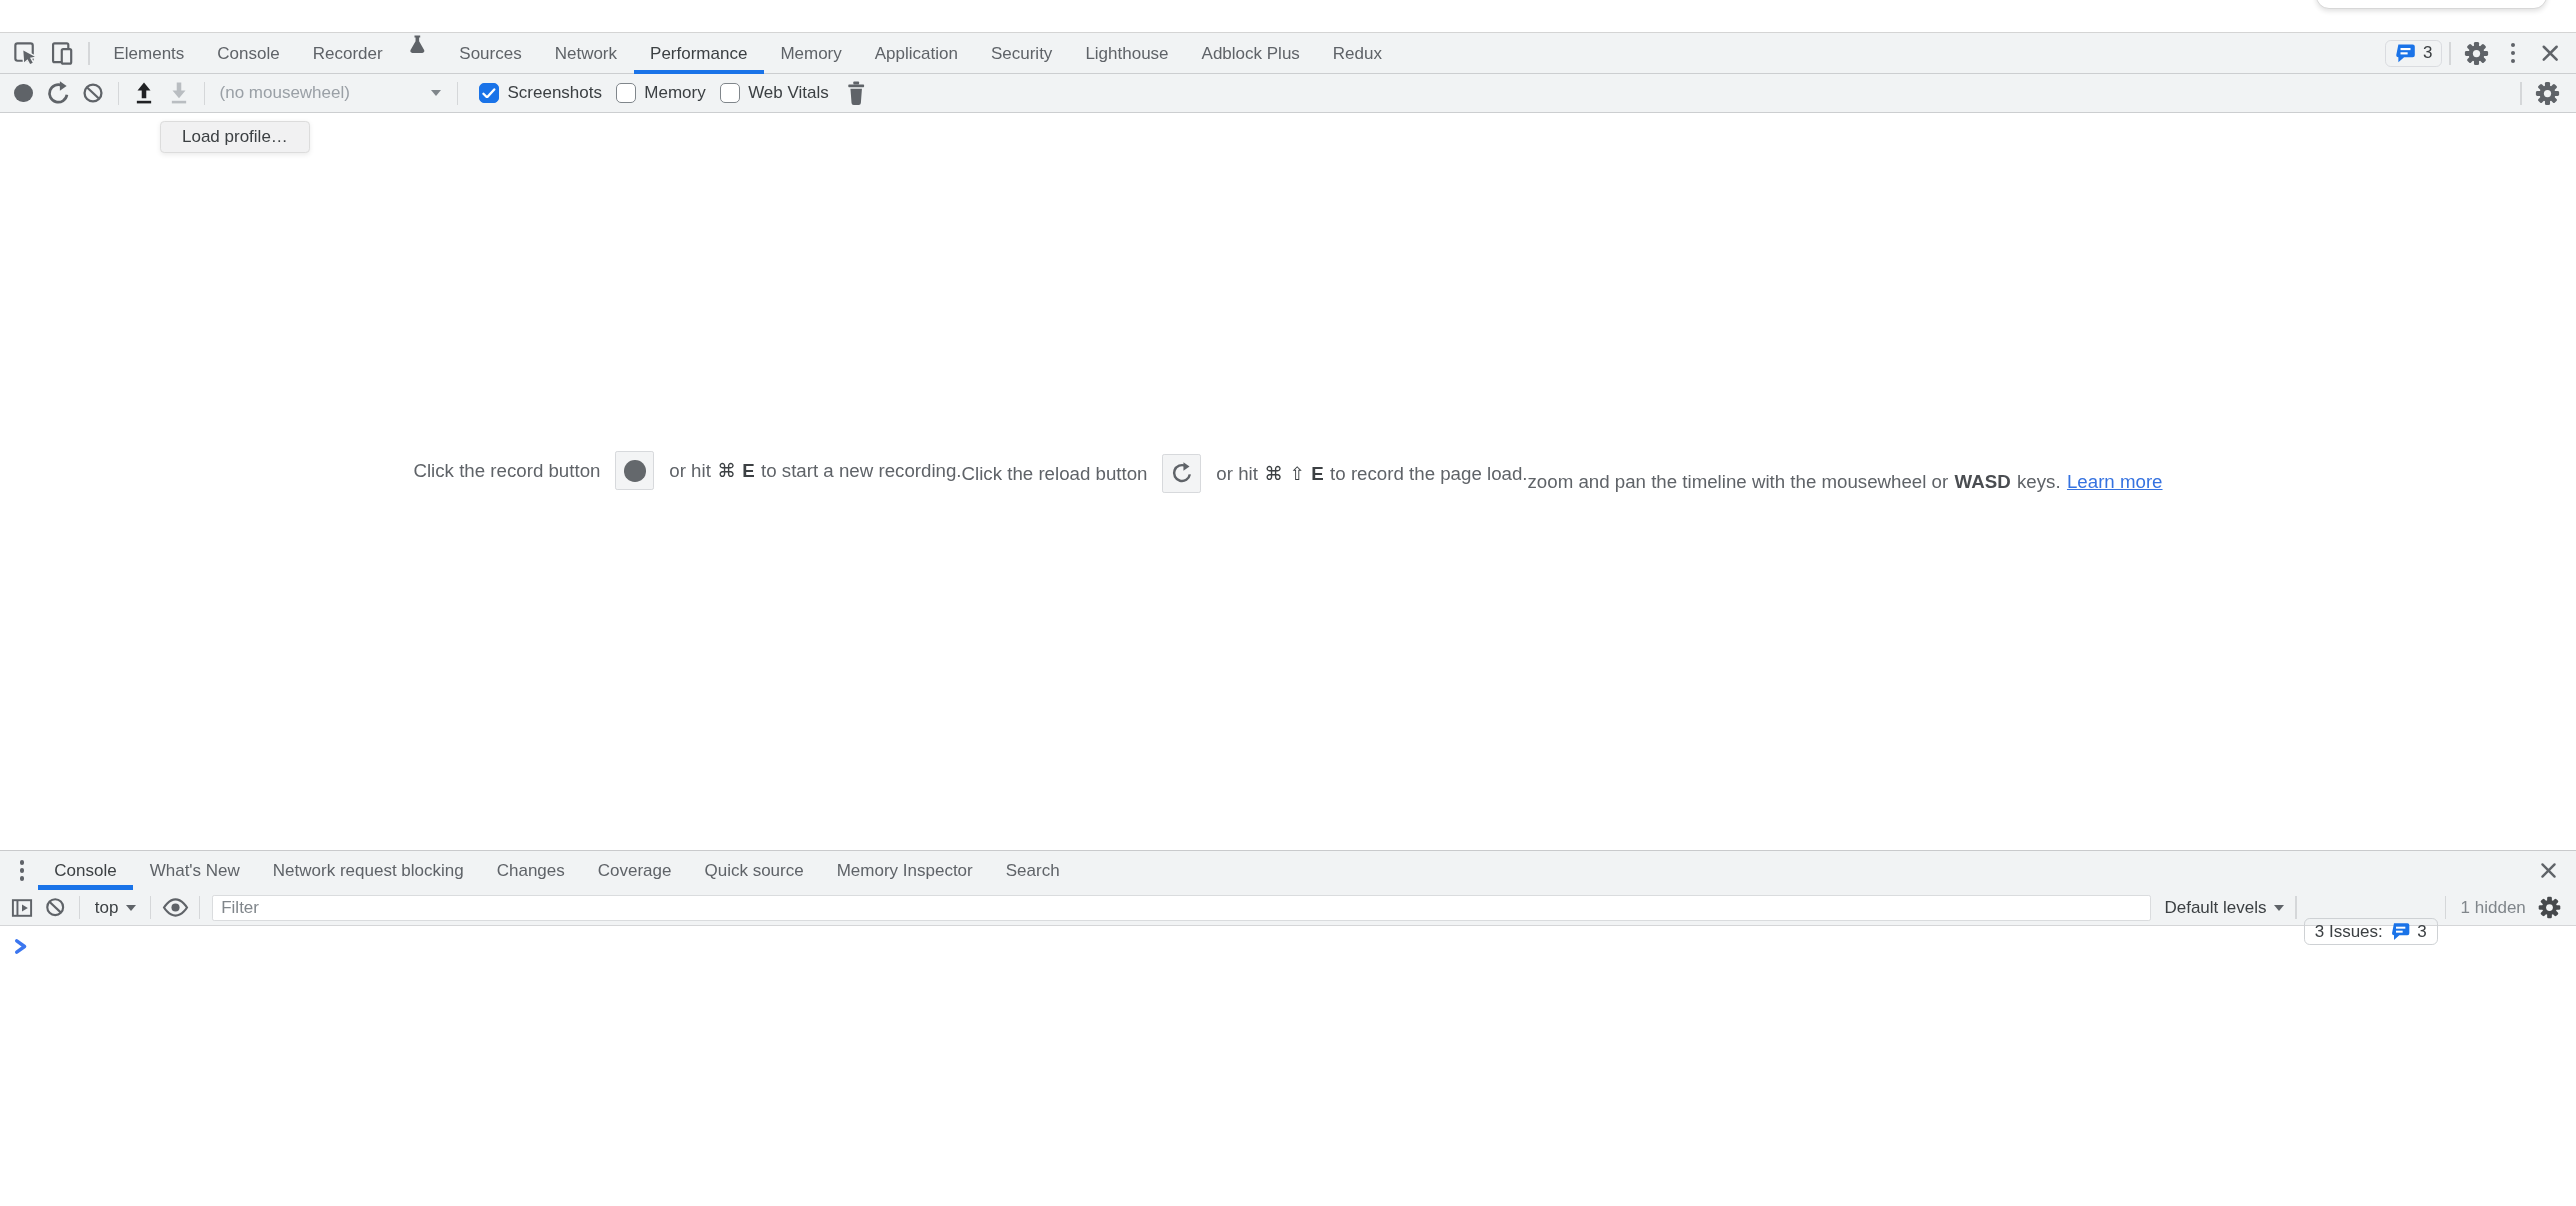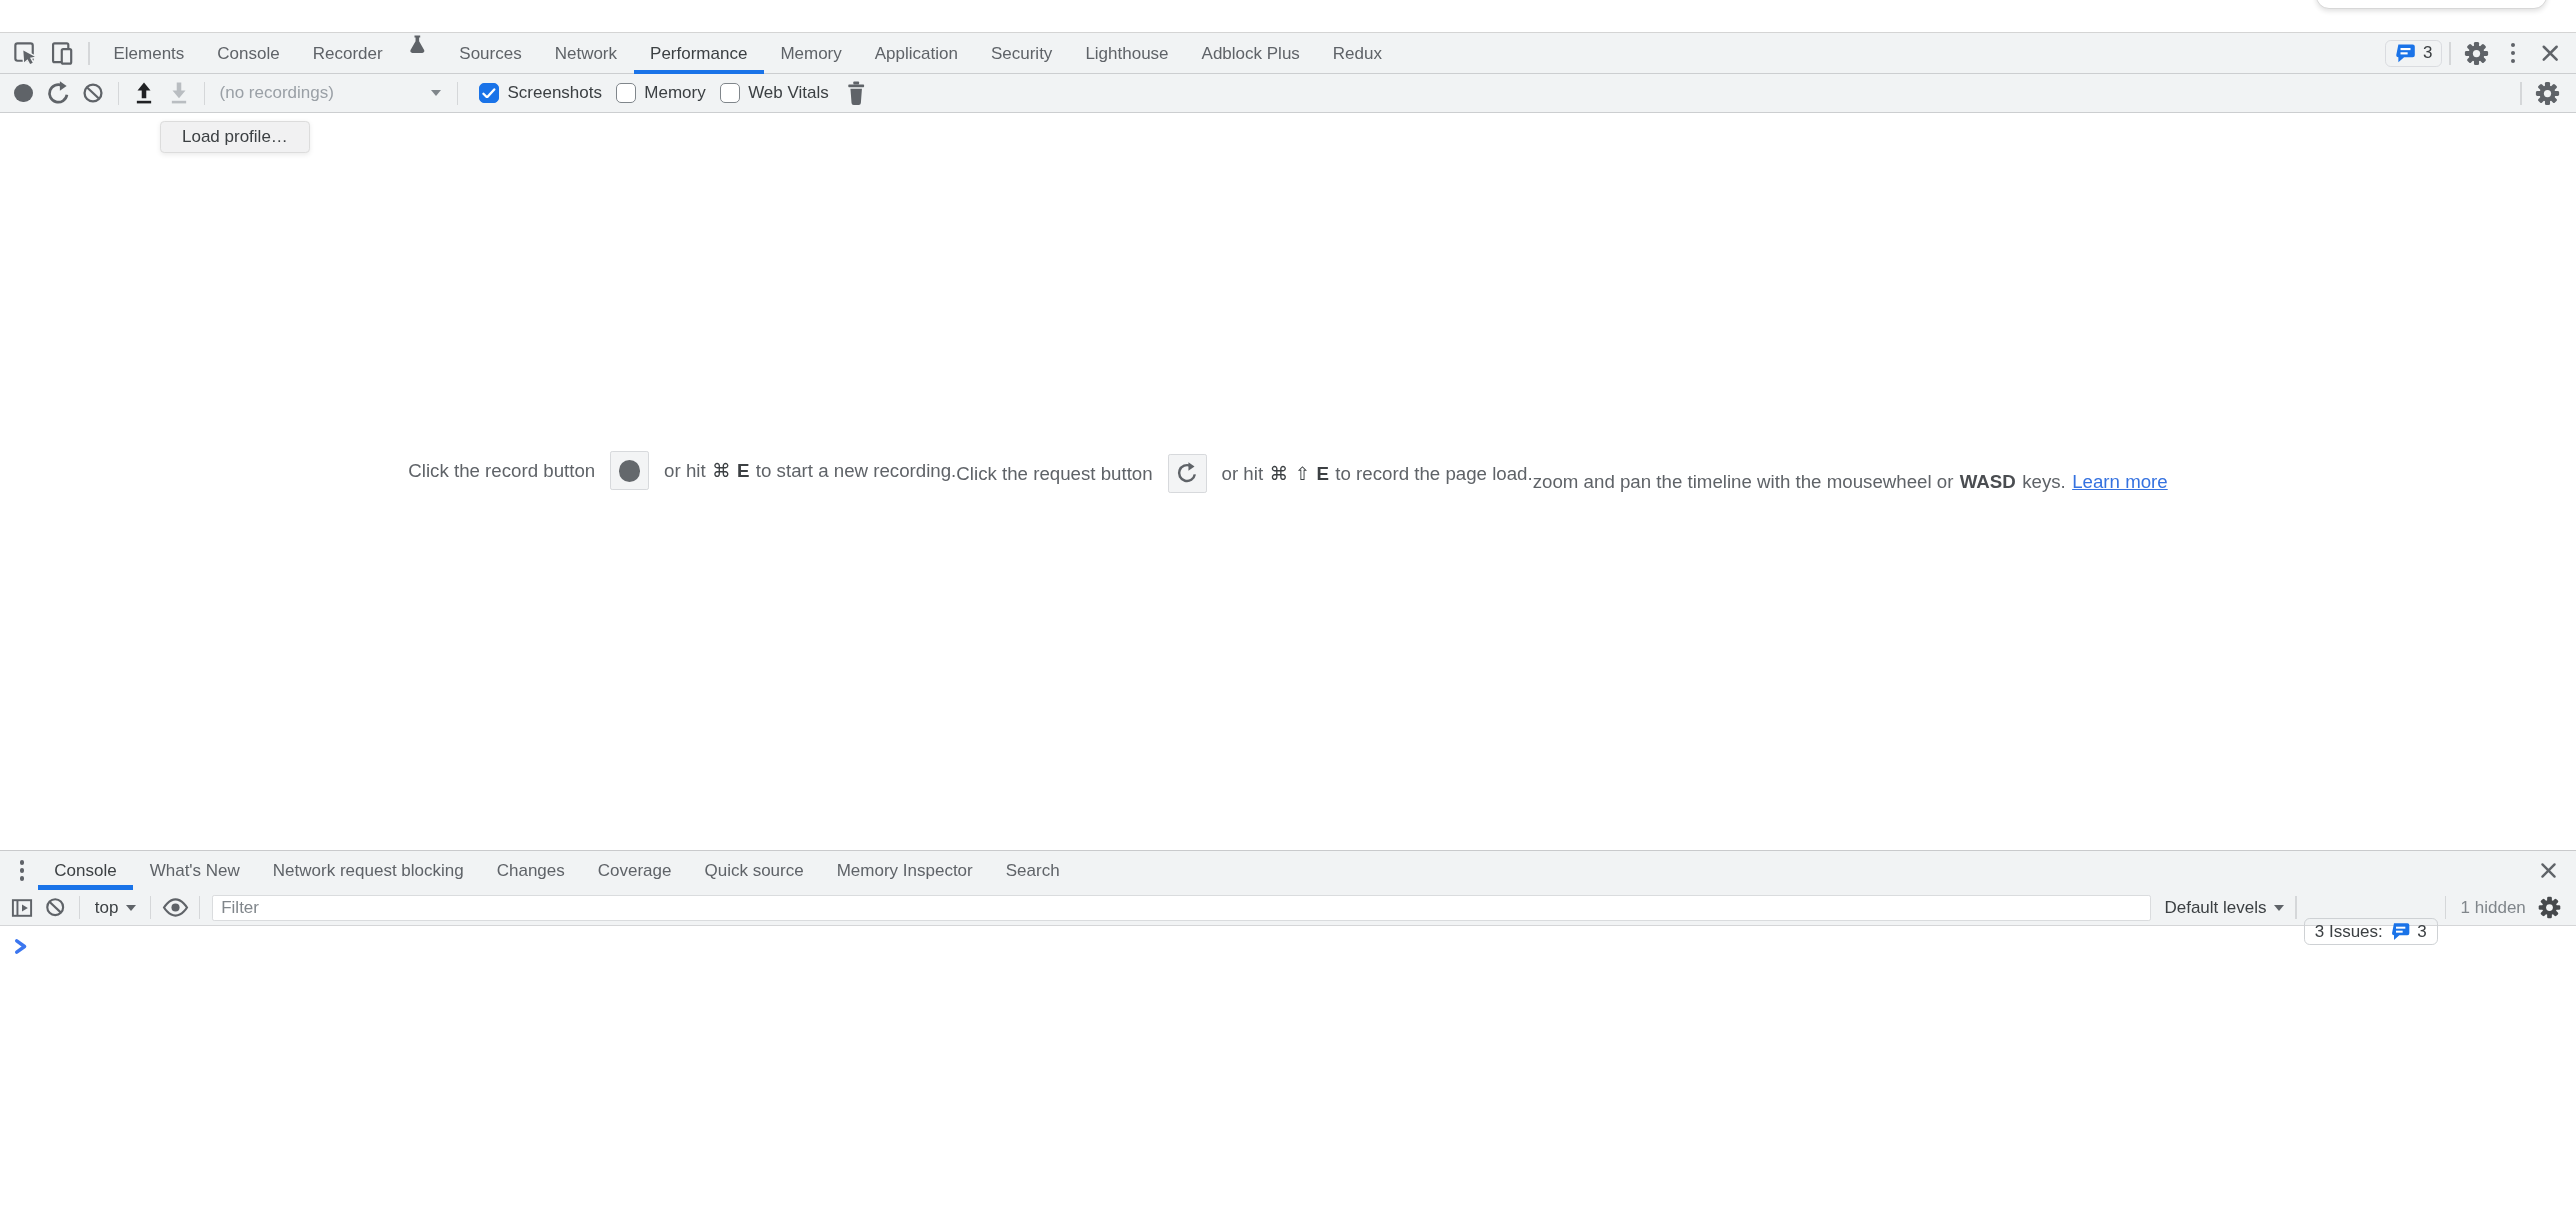--- a/index.html
+++ b/index.html
@@ -189,21 +189,21 @@
       </svg>
     </div>
     <div class="ibtn" style="width:35px; color:#b9bdc1;">
       <svg width="26" height="26" viewBox="0 0 40 40">
         <polygon points="20,28 30,16 23.5,16 23.5,4 16.5,4 16.5,16 10,16" fill="currentColor"></polygon>
         <rect x="9" y="32" width="22" height="4" fill="currentColor"></rect>
       </svg>
     </div>
     <div class="vdiv"></div>
     <div class="select-box">
-      <span>(no recordings)</span>
+      <span>(no mousewheel)</span>
       <span class="caret" style="border-top-width:6.5px; border-left-width:5px; border-right-width:5px; border-top-color:#80868b;"></span>
     </div>
     <div class="vdiv"></div>
     <div class="cb-group">
       <span class="cb checked">
         <svg width="13.7" height="10.8" viewBox="0 0 19 15">
           <polyline points="2,8 7,13 17,2" fill="none" stroke="#fff" stroke-width="3.2" stroke-linecap="round" stroke-linejoin="round"></polyline>
         </svg>
       </span>
       <span>Screenshots</span>
@@ -248,21 +248,21 @@
       <span>Click the record button</span>
       <span class="inline-btn">
         <span class="rec-circle"></span>
       </span>
       <span>or hit</span>
       <span class="kbd">⌘</span>
       <span class="kbd bold">E</span>
       <span>to start a new recording.</span>
     </div>
     <div class="es-row r2">
-      <span>Click the request button</span>
+      <span>Click the reload button</span>
       <span class="inline-btn">
         <svg width="24.4" height="24.4" viewBox="0 0 40 40">
           <path d="M32.5 22 A13 13 0 1 1 25.5 8.2" fill="none" stroke="currentColor" stroke-width="4"></path>
           <polygon points="22,2 22,16 32,9" fill="currentColor"></polygon>
         </svg>
       </span>
       <span>or hit</span>
       <span class="kbd">⌘</span>
       <span class="kbd">⇧</span>
       <span class="kbd bold">E</span>

